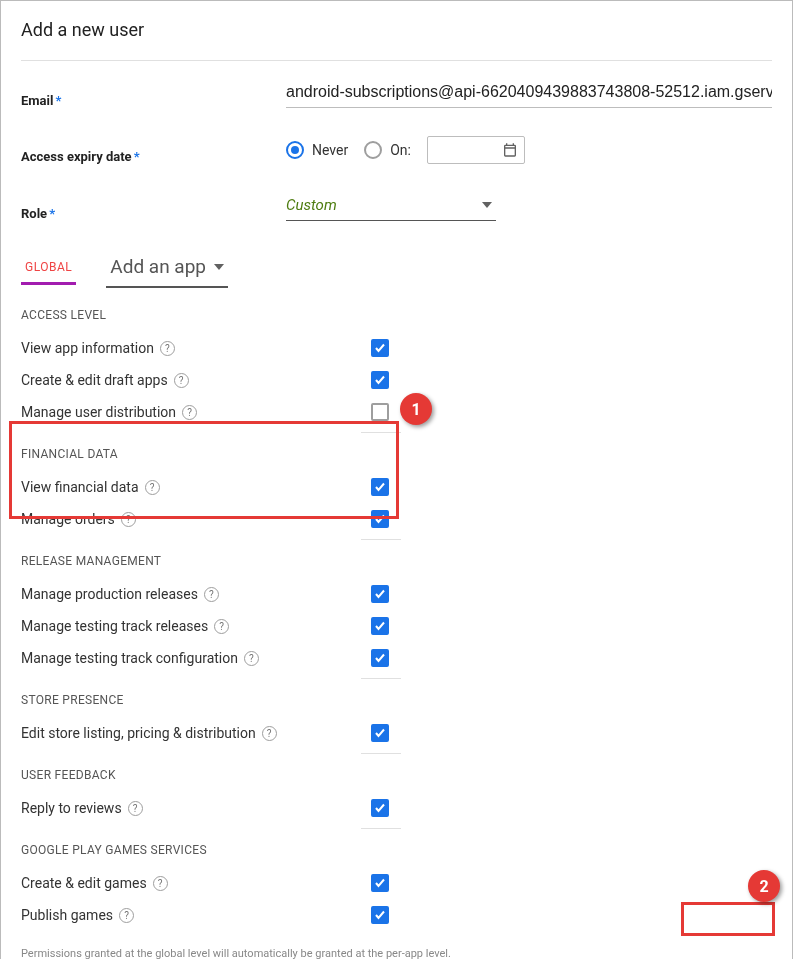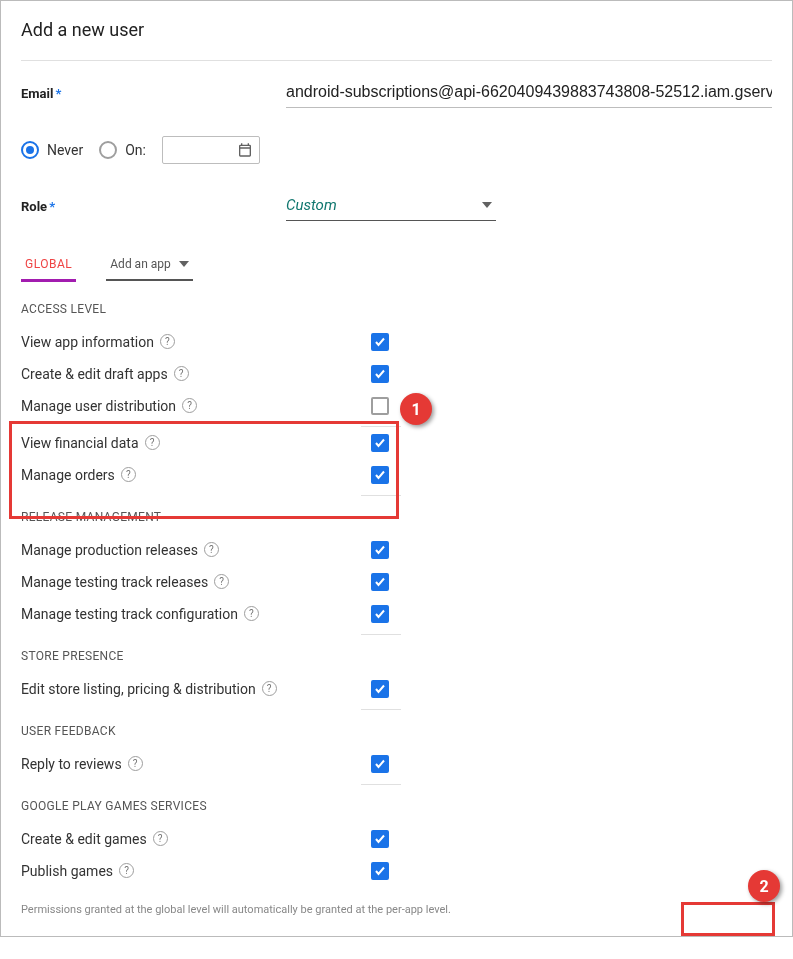--- a/index.html
+++ b/index.html
@@ -23,21 +23,21 @@
     color: #222;
     margin-bottom: 20px;
   }
   .divider {
     border: none;
     border-top: 1px solid #e0e0e0;
     margin: 0 0 18px 0;
   }
   .row {
     display: flex;
-    align-items: center;
+    align-items: flex-end;
     margin-bottom: 28px;
   }
   .row-label {
     width: 265px;
     font-weight: 700;
     font-size: 13px;
     color: #222;
   }
   .req { color: #1a73e8; font-weight: 700; margin-left: 2px; }
   .email-input {
@@ -95,21 +95,21 @@
     display: flex;
     align-items: center;
     gap: 70px;
     border-bottom: 1px solid #555;
     padding: 4px 4px 6px 0;
     width: 210px;
     cursor: pointer;
   }
   .role-val {
     font-style: italic;
-    color: #0f766e;
+    color: #4d7c0f;
     font-size: 15px;
     flex: 1;
   }
   .tri-down {
     width: 0; height: 0;
     border-left: 5px solid transparent;
     border-right: 5px solid transparent;
     border-top: 6px solid #616161;
   }
   .perm-header {
@@ -129,39 +129,40 @@
     font-size: 12px;
     letter-spacing: 0.5px;
     color: #ef4444;
     padding: 8px 4px;
     border-bottom: 3px solid #a21caf;
   }
   .tab-addapp {
     display: flex;
     align-items: center;
     gap: 8px;
-    font-size: 12px;
+    font-size: 19px;
     color: #555;
     padding: 6px 4px 8px 4px;
     border-bottom: 2px solid #555;
     cursor: pointer;
   }
   .section-title {
     font-size: 12px;
     letter-spacing: 0.3px;
     color: #555;
     margin: 14px 0 10px 0;
   }
   .perm-row {
     display: flex;
     align-items: center;
     height: 32px;
   }
   .perm-label {
     display: flex;
+    align-items: center;
     gap: 6px;
     width: 350px;
     font-size: 14px;
     color: #333;
   }
   .help {
     width: 15px; height: 15px;
     border: 1px solid #9e9e9e;
     border-radius: 50%;
     display: inline-flex;
@@ -230,20 +231,23 @@
   <hr class="divider">
 
   <div class="row">
     <div class="row-label">
       <span>Email</span><span class="req">*</span>
     </div>
     <input class="email-input" type="text" value="android-subscriptions@api-6620409439883743808-52512.iam.gserv" style="">
   </div>
 
   <div class="row">
+    <div class="row-label">
+      <span>Access expiry date</span><span class="req">*</span>
+    </div>
     <div class="radio-group">
       <div class="radio-opt">
         <span class="radio selected"></span>
         <span>Never</span>
       </div>
       <div class="radio-opt">
         <span class="radio"></span>
         <span>On:</span>
       </div>
       <div class="date-box">
@@ -297,20 +301,21 @@
   </div>
   <div class="perm-row">
     <div class="perm-label">
         <span>Manage user distribution</span>
         <span class="help">?</span>
       </div>
     <span class="cb"></span>
   </div>
   <div class="cb-divider"></div>
 
+  <div class="section-title">FINANCIAL DATA</div>
   <div class="perm-row">
     <div class="perm-label">
         <span>View financial data</span>
         <span class="help">?</span>
       </div>
     <span class="cb checked">
         <svg viewBox="0 0 24 24" fill="none" stroke="#fff" stroke-width="4">
           <polyline points="4,12 9,18 20,5"></polyline>
         </svg>
       </span>

